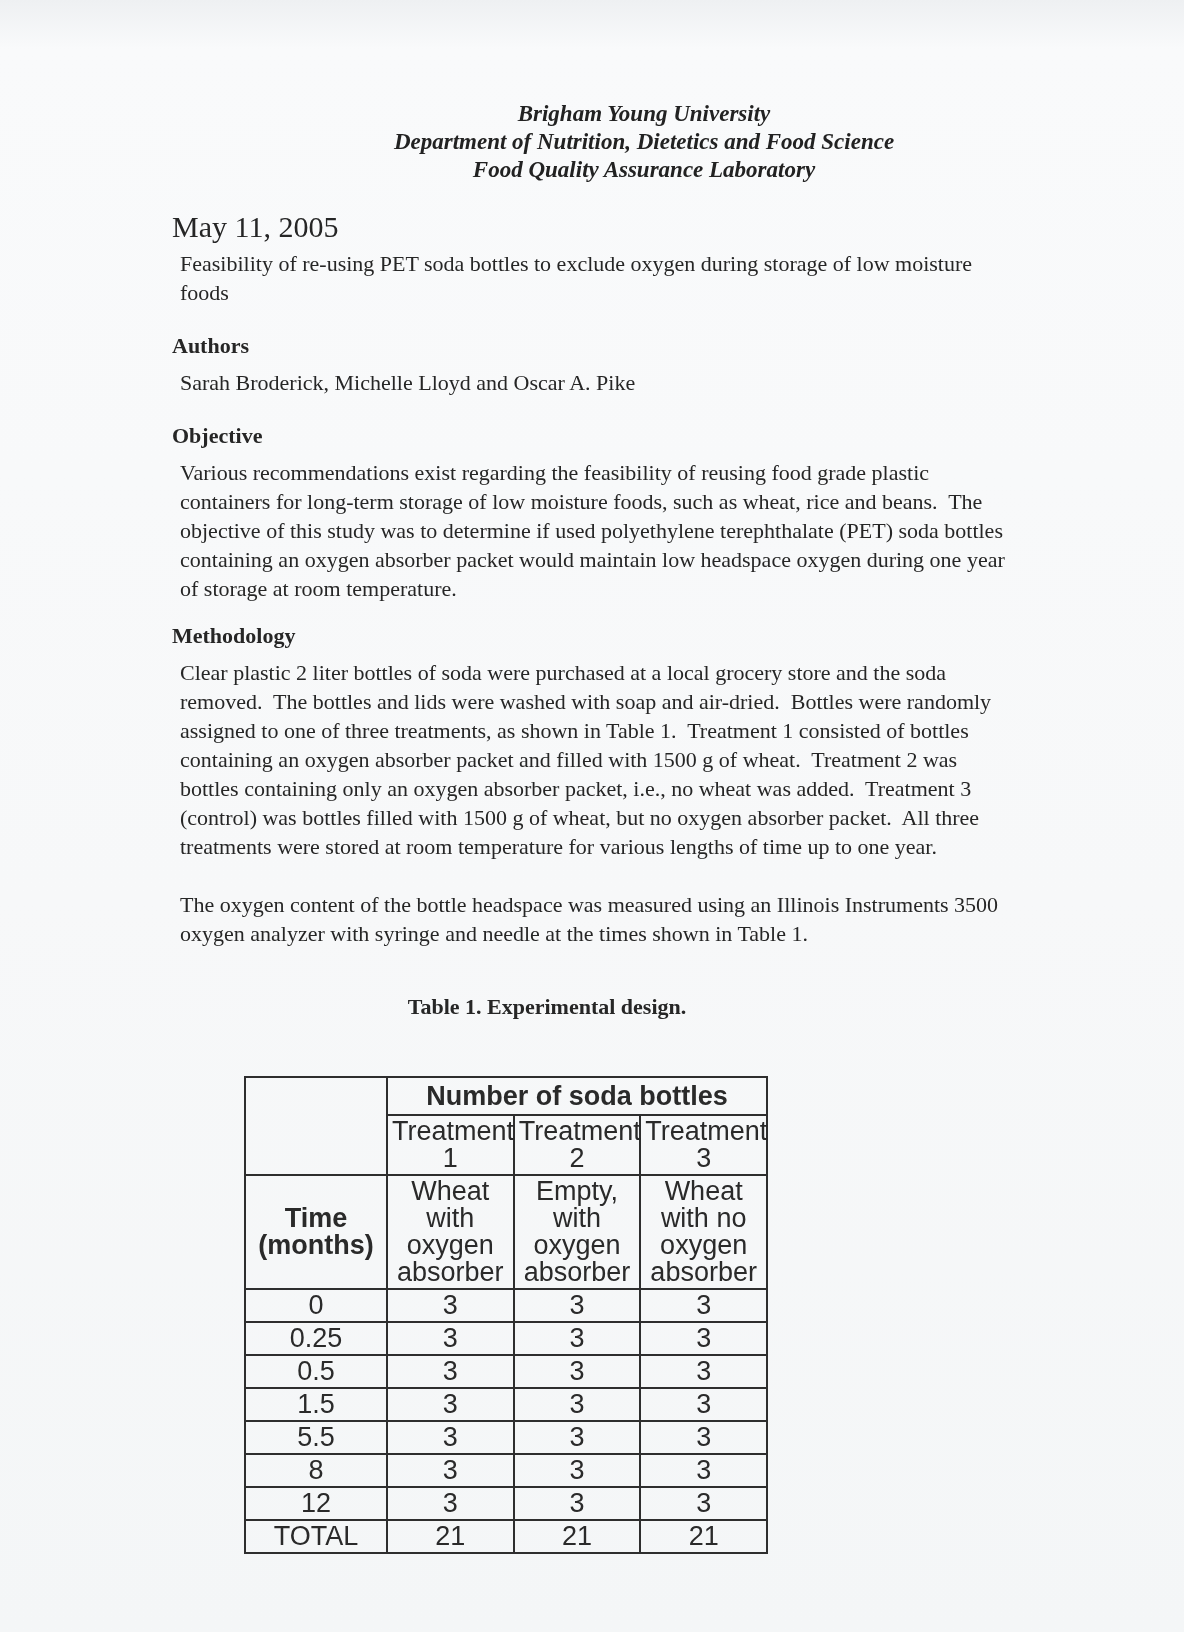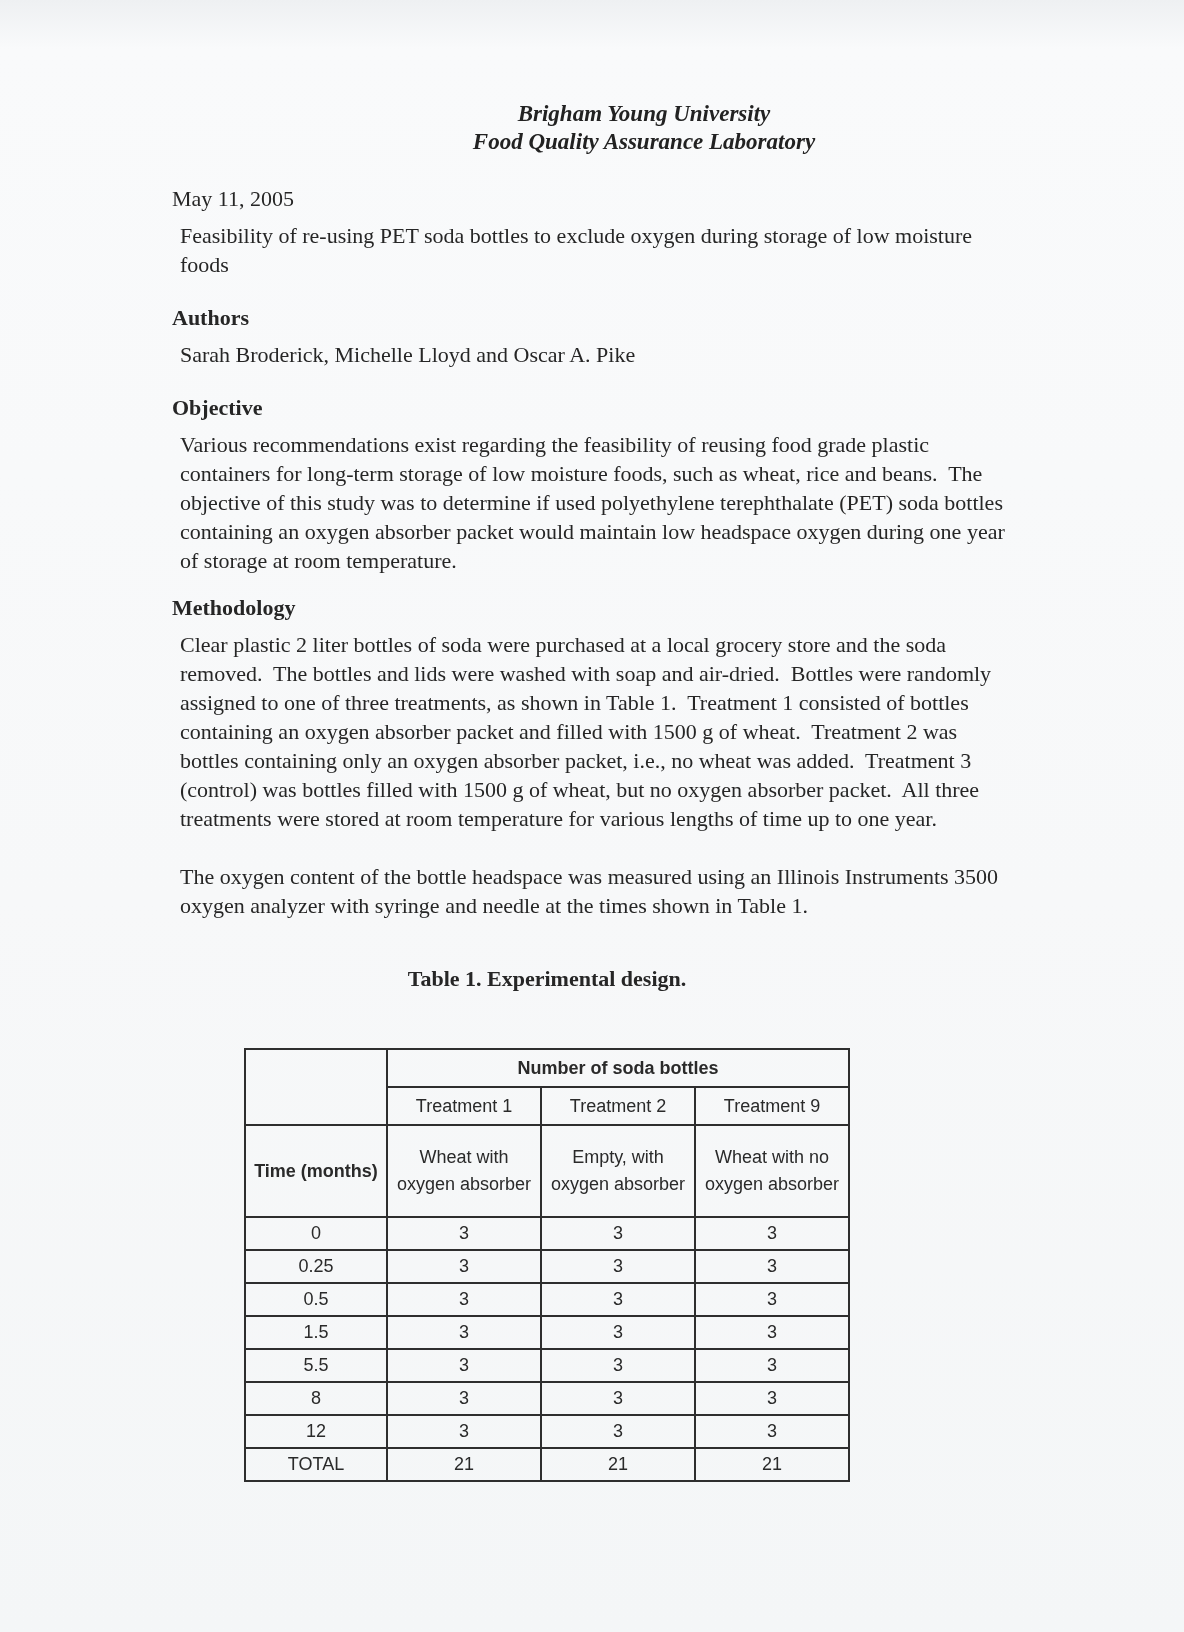--- a/index.html
+++ b/index.html
@@ -22,21 +22,21 @@
   .letterhead {
     text-align: center;
     font-weight: bold;
     font-style: italic;
     font-size: 23px;
     line-height: 28px;
     color: #222;
   }
   .date-line {
     margin-top: 28px;
-    font-size: 22px;
+    font-size: 30px;
     line-height: 29px;
   }
   .sec-heading {
     font-weight: bold;
     font-size: 22px;
     line-height: 29px;
     margin-top: 24px;
   }
   .sec-heading.tight { margin-top: 18px; }
   .body-text {
@@ -55,23 +55,23 @@
   .table-caption {
     text-align: center;
     font-weight: bold;
     font-size: 22px;
     line-height: 26px;
     margin-bottom: 56px;
   }
   table.design {
     border-collapse: collapse;
     table-layout: fixed;
-    width: 606px;
+    width: 524px;
     font-family: "Liberation Sans", "DejaVu Sans", sans-serif;
-    font-size: 18px;
+    font-size: 27px;
     color: #2a2a2a;
   }
   table.design td {
     border: 2.5px solid #2e2e2e;
     text-align: center;
     padding: 2px 4px;
     line-height: 27px;
   }
   td.col-time  { width: 132px; }
   td.col-trt   { width: 150px; }
@@ -83,20 +83,21 @@
   .corner-cell { border: 2.5px solid #2e2e2e; }
 </style>
 </head>
 <body>
 
 <div class="page">
   <div class="content">
 
     <div class="letterhead">
       <div>Brigham Young University</div>
+      <div>Department of Nutrition, Dietetics and Food Science</div>
       <div>Food Quality Assurance Laboratory</div>
     </div>
 
     <div class="date-line">May 11, 2005</div>
 
     <p class="body-text">Feasibility of re-using PET soda bottles to exclude oxygen during storage of low moisture foods</p>
 
     <div class="sec-heading">Authors</div>
     <p class="body-text">Sarah Broderick, Michelle Lloyd and Oscar A. Pike</p>
 
@@ -112,21 +113,21 @@
 
       <table class="design">
         <tbody>
           <tr>
             <td class="corner-cell col-time" rowspan="2"></td>
             <td class="group-hdr" colspan="3">Number of soda bottles</td>
           </tr>
           <tr>
             <td class="trt-hdr col-trt">Treatment 1</td>
             <td class="trt-hdr col-trt">Treatment 2</td>
-            <td class="trt-hdr col-trt">Treatment 9</td>
+            <td class="trt-hdr col-trt">Treatment 3</td>
           </tr>
           <tr>
             <td class="time-hdr desc-cell col-time">Time (months)</td>
             <td class="desc-cell col-trt">Wheat with oxygen absorber</td>
             <td class="desc-cell col-trt">Empty, with oxygen absorber</td>
             <td class="desc-cell col-trt">Wheat with no oxygen absorber</td>
           </tr>
           <tr>
             <td class="data-cell">0</td>
             <td class="data-cell">3</td>

